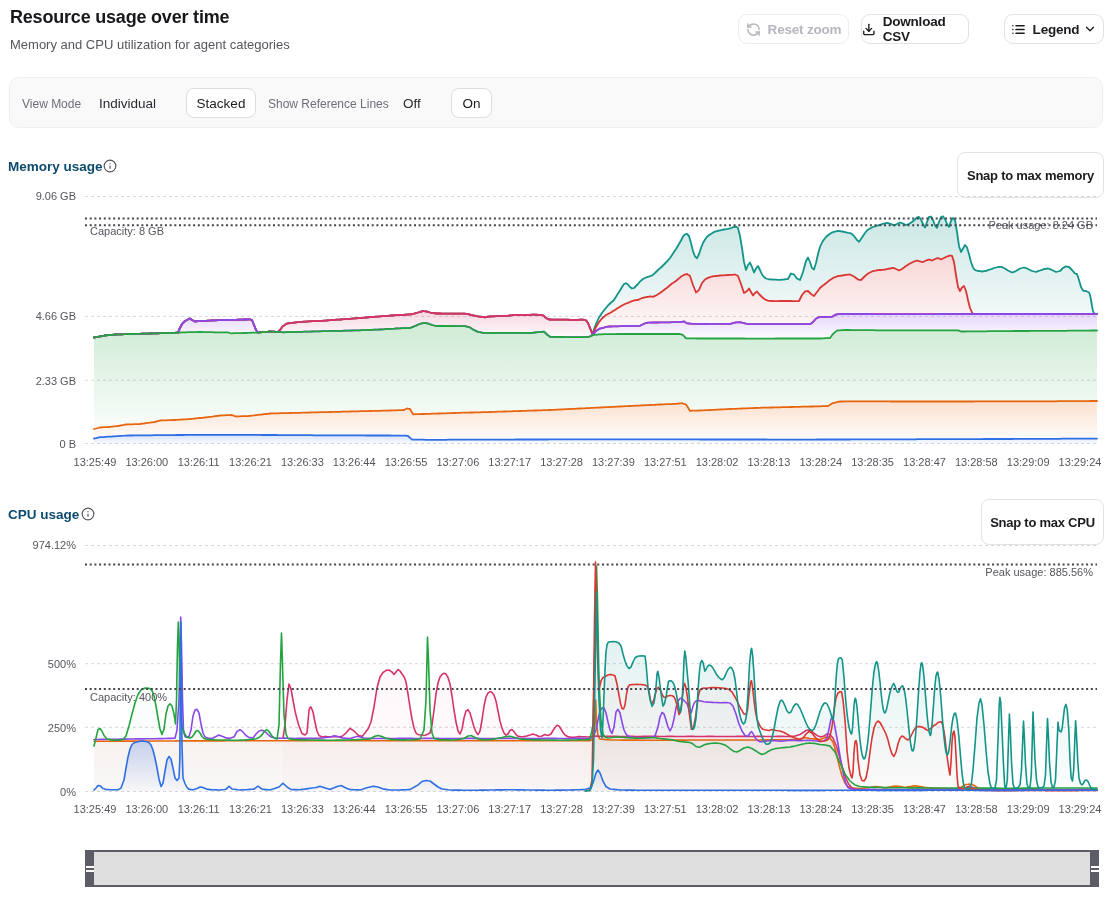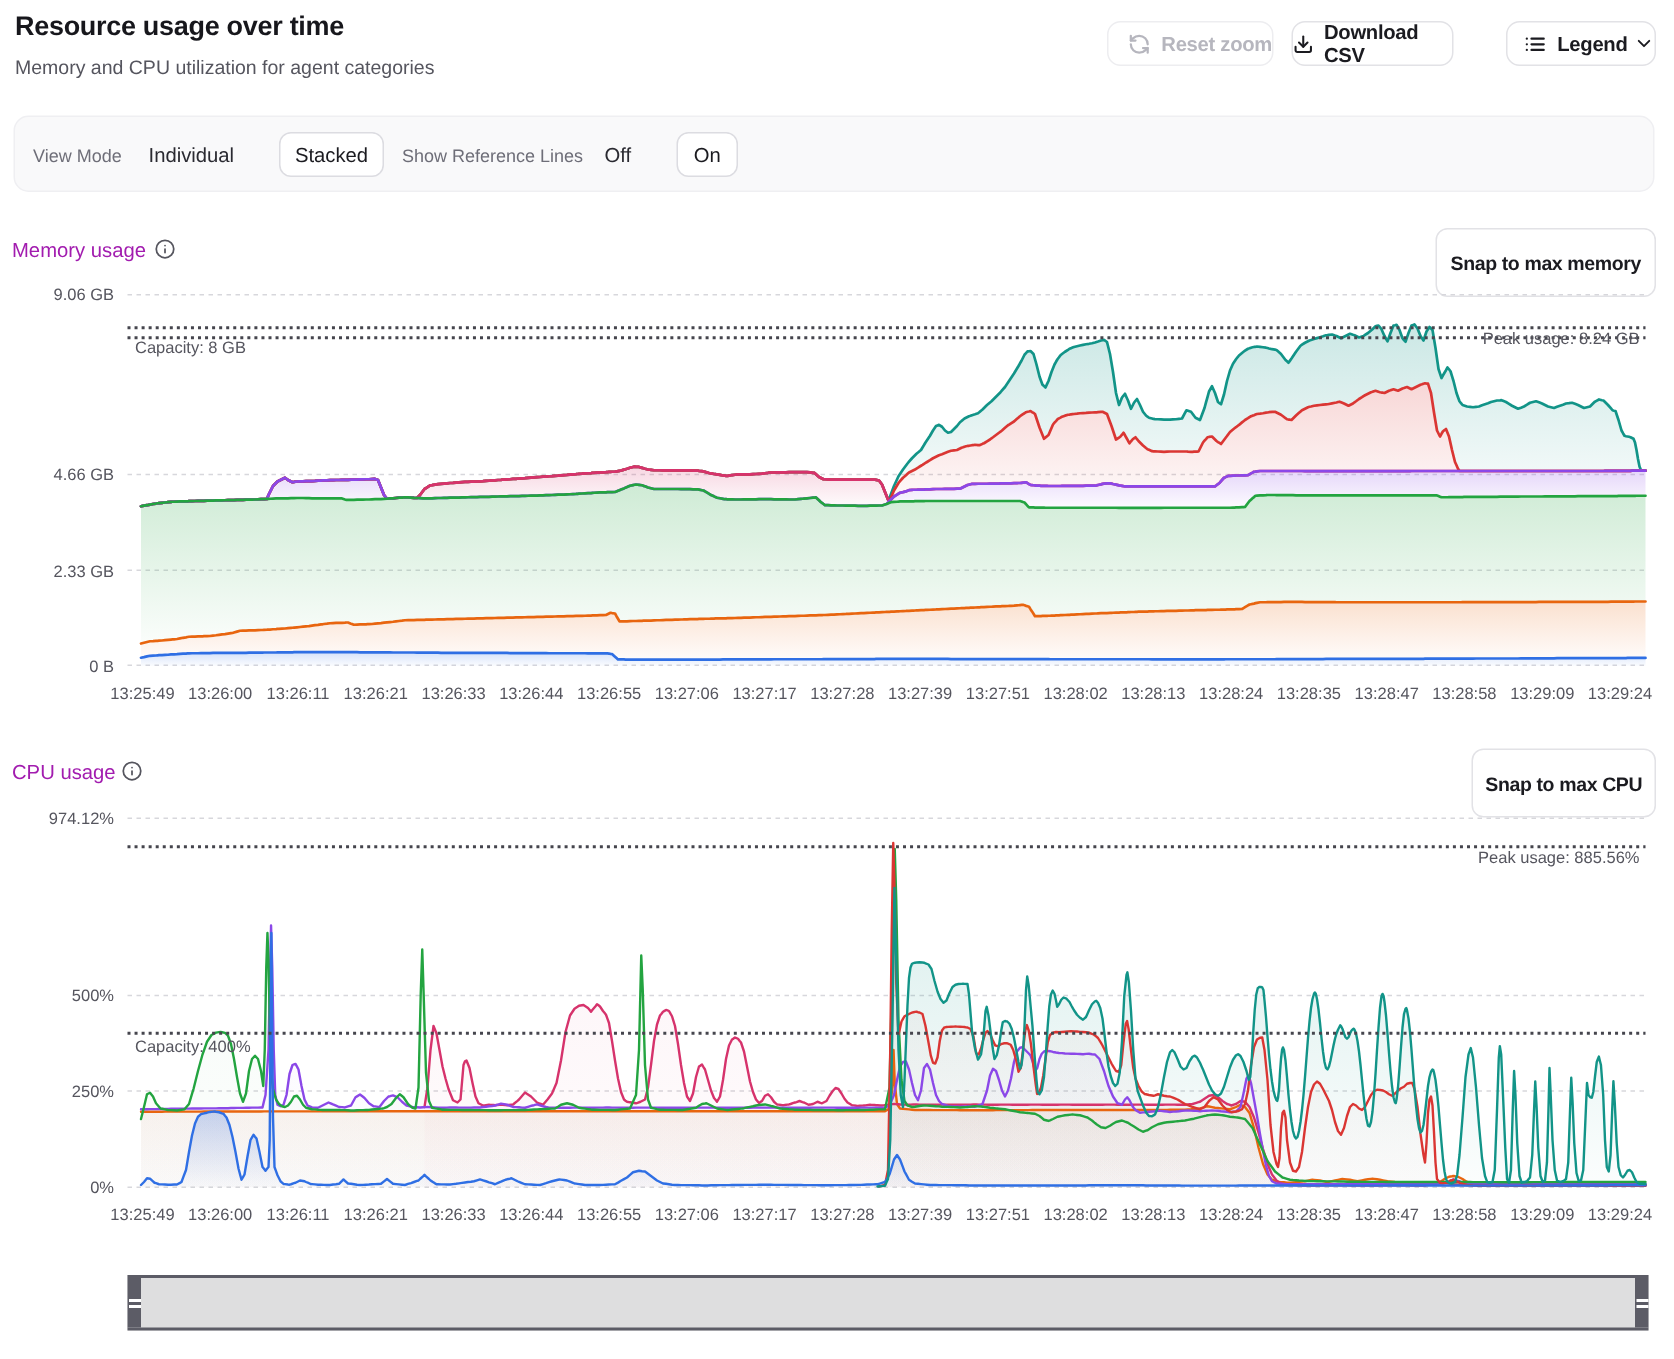--- a/index.html
+++ b/index.html
@@ -1,26 +1,26 @@
 <!DOCTYPE html>
 <html><head>
 <meta charset="utf-8">
 <style>
 * { margin:0; padding:0; box-sizing:border-box; }
 html,body { width:1116px; height:906px; background:#fff; font-family:"Liberation Sans", sans-serif; position:relative; overflow:hidden; }
 .abs { position:absolute; }
 .title { left:10px; top:7px; font-size:18px; font-weight:700; color:#17171c; letter-spacing:-0.2px; }
 .subtitle { left:10px; top:37px; font-size:13px; color:#55555e;text-align:right; }
-.btn { position:absolute; display:flex; align-items:center; justify-content:flex-end; gap:7px; background:#fff; border:1px solid #e2e2e6; border-radius:9px; font-size:13.5px; letter-spacing:-0.2px; font-weight:700; color:#1b1b20; font-family:"Liberation Sans", sans-serif; }
+.btn { position:absolute; display:flex; align-items:center; justify-content:center; gap:7px; background:#fff; border:1px solid #e2e2e6; border-radius:9px; font-size:13.5px; letter-spacing:-0.2px; font-weight:700; color:#1b1b20; font-family:"Liberation Sans", sans-serif; }
 .btn.dis { color:#b6b6be; border-color:#ededf0; }
 .toolbar { left:9px; top:77px; width:1094px; height:51px; background:#f9f9fa; border:1px solid #efeff2; border-radius:10px; }
 .tlab { position:absolute; font-size:12px; color:#6e6e78; top:97px; }
 .topt { position:absolute; font-size:13.5px; color:#2a2a31; top:96px; }
 .tbtn { position:absolute; top:88px; height:30px; background:#fff; border:1px solid #dcdce1; border-radius:8px; font-size:13.5px; color:#1b1b20; display:flex; align-items:center; justify-content:center;margin-left:20px; }
-.sechead { position:absolute; font-size:13.5px; font-weight:400; color:#a21caf; }
+.sechead { position:absolute; font-size:13.5px; font-weight:700; color:#0c4a6e; }
 .snap { position:absolute; height:46px; background:#fff; border:1px solid #e2e2e6; border-radius:8px; font-size:13px; letter-spacing:-0.25px; font-weight:700; color:#1b1b20; display:flex; align-items:center; justify-content:center; }
 svg text.ax { font-family:"Liberation Sans", sans-serif; font-size:11px; fill:#55555e; }
 line.grid { stroke:#d7d7dc; stroke-width:1; stroke-dasharray:3 3; }
 line.ref { stroke:#45454d; stroke-width:2; stroke-dasharray:2 2.7; }
 .slider { left:85px; top:850px; width:1014px; height:37px; background:#dededf; border-top:2px solid #5c5c66; border-bottom:2px solid #5c5c66; }
 .handle { position:absolute; top:0; width:9px; height:33px; background:#5c5c66; }
 .grip { position:absolute; left:0.5px; width:8px; height:2px; background:#fff; }
 </style>
 </head>
 <body>

